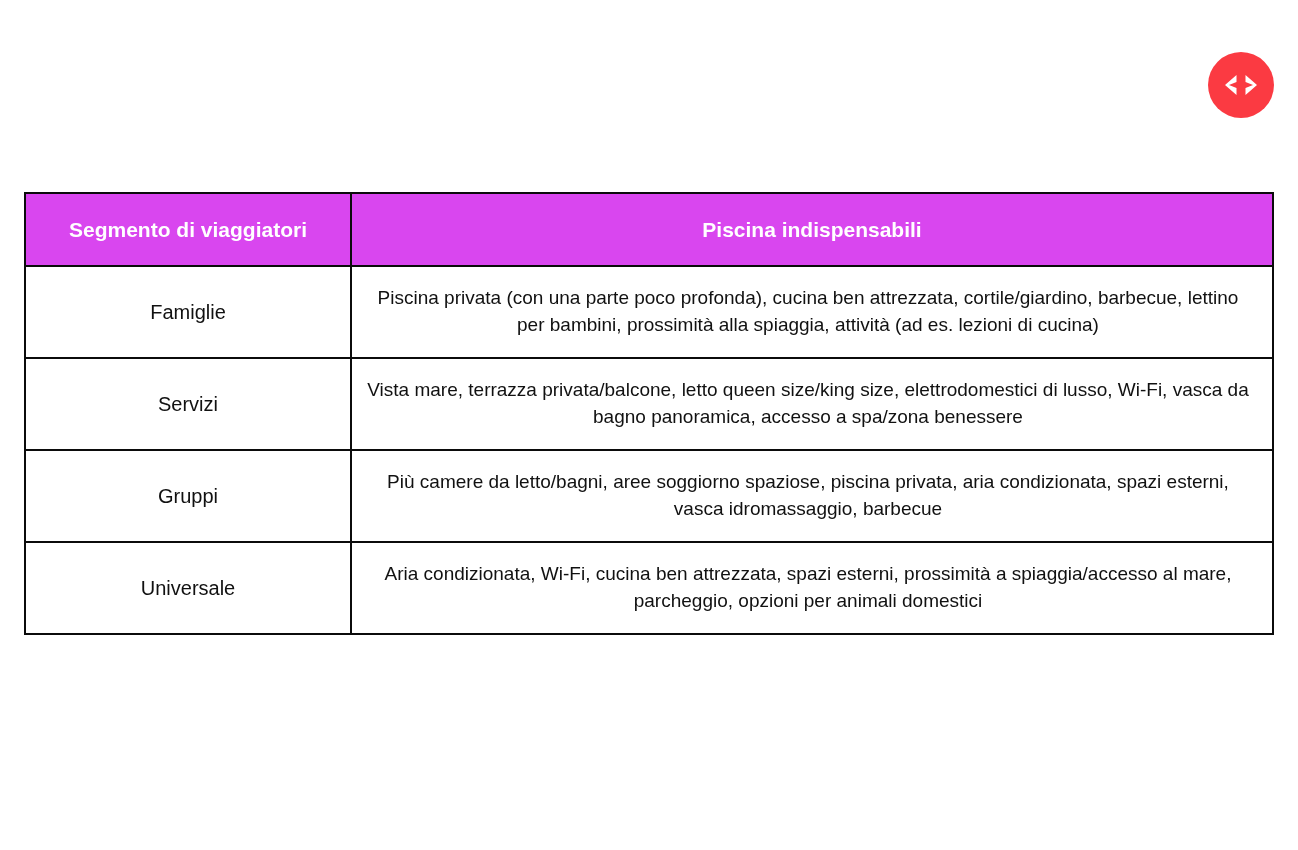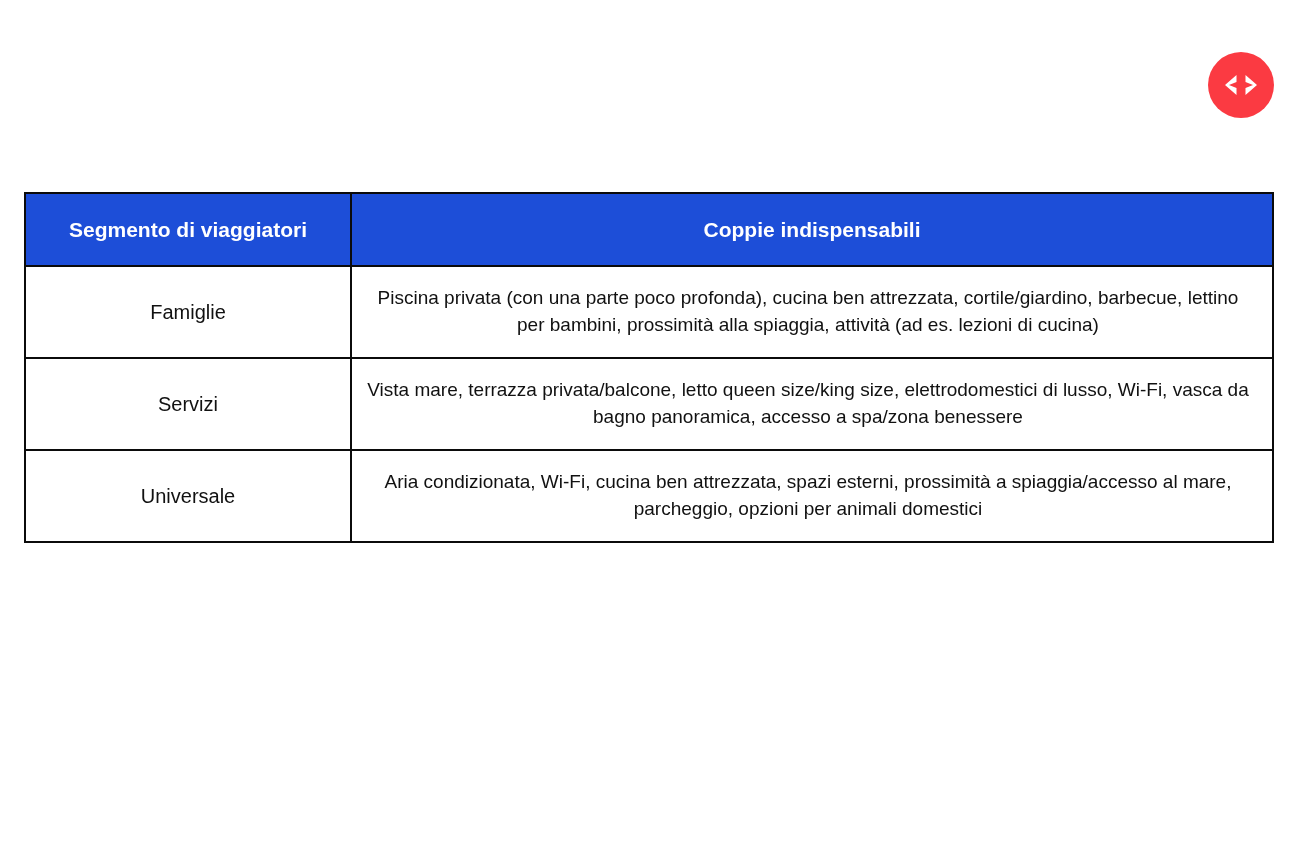--- a/index.html
+++ b/index.html
@@ -66,21 +66,21 @@
     width: 100%;
     table-layout: fixed;
   }
   table.services-table th,
   table.services-table td {
     border: 2px solid #0b0b0b;
     vertical-align: middle;
     text-align: center;
   }
   table.services-table thead th {
-    background: #1d4ed8;
+    background: #d946ef;
     color: #ffffff;
     font-size: 21px;
     font-weight: bold;
     padding: 22px 10px;
     line-height: 1.3;
   }
   .col-segment { width: 304px; }
   .col-services { width: auto; }
 
   table.services-table tbody td {
@@ -113,33 +113,37 @@
       <polygon points="21.5,2 21.5,9 29,12 21.5,15 21.5,22 33,12" fill="#ffffff"></polygon>
     </svg>
   </div>
 
 
   <div class="table-wrap">
     <table class="services-table">
       <thead>
         <tr>
           <th class="col-segment">Segmento di viaggiatori</th>
-          <th class="col-services">Coppie indispensabili</th>
+          <th class="col-services">Piscina indispensabili</th>
         </tr>
       </thead>
       <tbody>
         <tr>
           <td class="segment-cell">Famiglie</td>
           <td class="services-cell">Piscina privata (con una parte poco profonda), cucina ben attrezzata, cortile/giardino, barbecue, lettino per bambini, prossimità alla spiaggia, attività (ad es. lezioni di cucina)</td>
         </tr>
         <tr>
           <td class="segment-cell">Servizi</td>
           <td class="services-cell">Vista mare, terrazza privata/balcone, letto queen size/king size, elettrodomestici di lusso, Wi-Fi, vasca da bagno panoramica, accesso a spa/zona benessere</td>
         </tr>
         <tr>
+          <td class="segment-cell">Gruppi</td>
+          <td class="services-cell">Più camere da letto/bagni, aree soggiorno spaziose, piscina privata, aria condizionata, spazi esterni, vasca idromassaggio, barbecue</td>
+        </tr>
+        <tr>
           <td class="segment-cell">Universale</td>
           <td class="services-cell">Aria condizionata, Wi-Fi, cucina ben attrezzata, spazi esterni, prossimità a spiaggia/accesso al mare, parcheggio, opzioni per animali domestici</td>
         </tr>
       </tbody>
     </table>
   </div>
 
 </div>
 
 </body></html>

